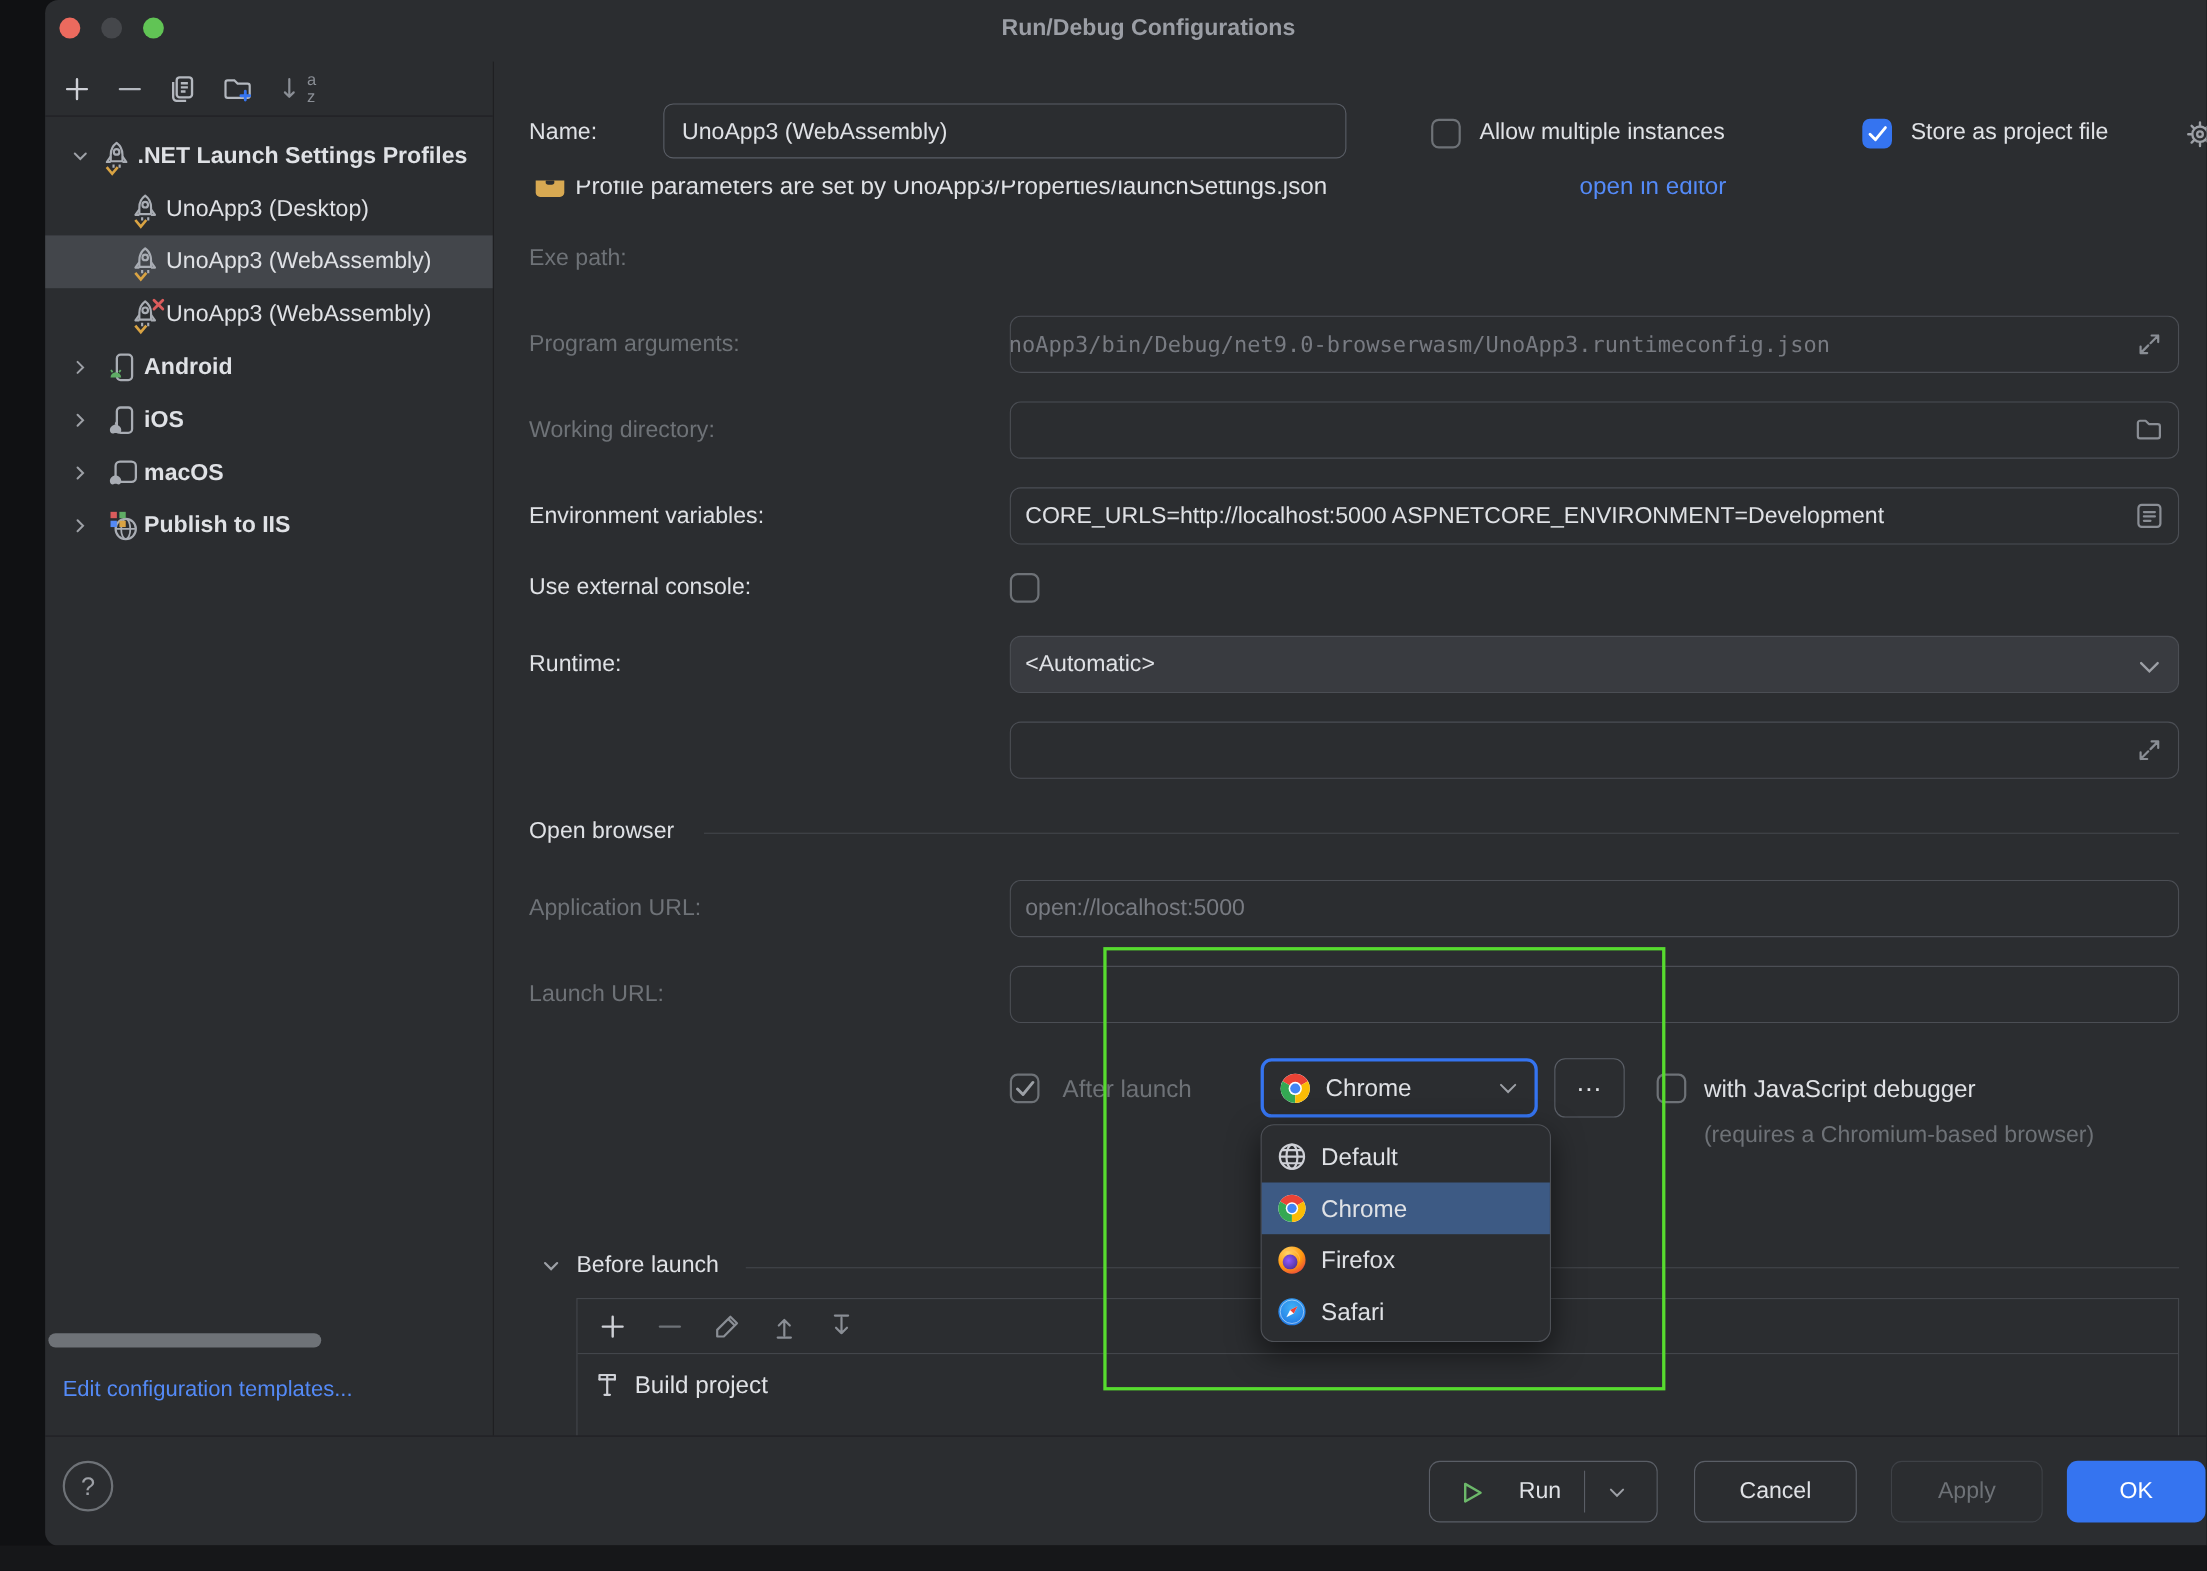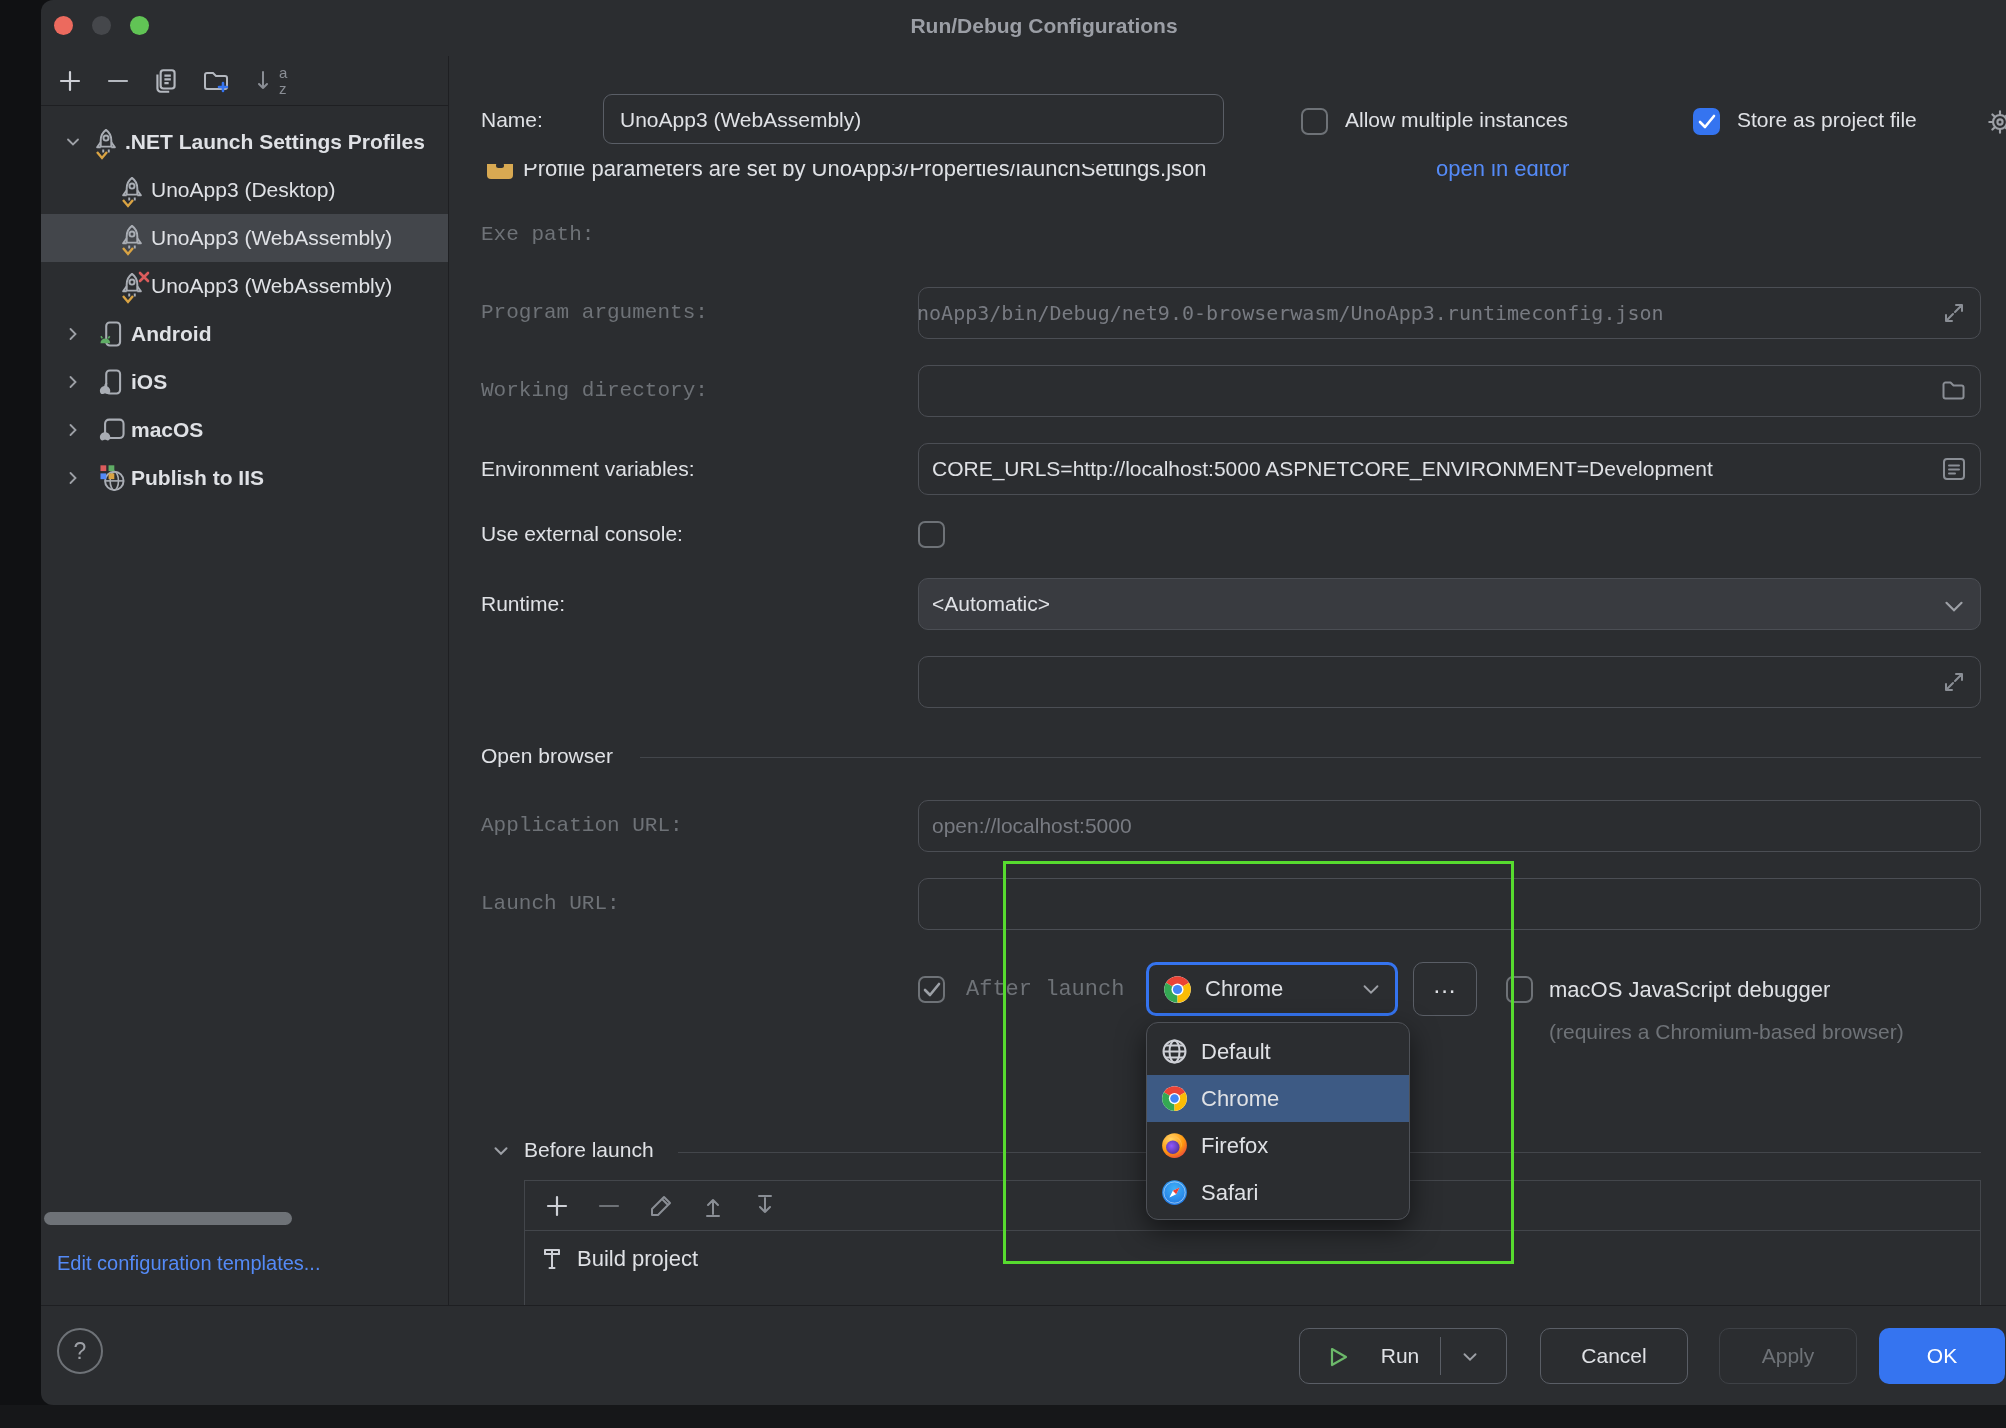--- a/index.html
+++ b/index.html
@@ -39,21 +39,21 @@
               border-radius:9px;line-height:50px;padding-left:16px;font-size:21px;color:#DFE1E5;
               box-sizing:border-box;}
   .cbx{position:absolute;width:27px;height:27px;border:2px solid #6E7277;border-radius:7px;box-sizing:border-box;}
   .cbx.checked-blue{background:#3574F0;border-color:#3574F0;}
   .cbx.checked-gray{background:transparent;}
   .cbx svg{position:absolute;left:2px;top:3px;}
 
   
   .content{position:absolute;left:407px;top:164px;width:1599px;height:1141px;overflow:hidden;}
   .flabel{position:absolute;left:33px;font-size:21px;height:52px;line-height:52px;color:#DFE1E5;white-space:nowrap;}
-  .dim{color:#6E7277;font-family:Liberation Mono, monospace;}
+  .dim{color:#6E7277;}
   .ffield{position:absolute;left:470px;width:1063px;height:52px;border:1px solid #4B4E54;border-radius:10px;
           box-sizing:border-box;overflow:hidden;}
   .fval{position:absolute;left:13px;top:0;height:50px;line-height:50px;font-size:21px;white-space:nowrap;color:#787B82;}
   .fval.bright{color:#DFE1E5;}
   .fval.mono{font-family:"DejaVu Sans Mono",monospace;font-size:20px;left:-14px;}
   .f-ric{position:absolute;right:12px;top:11px;width:28px;height:28px;}
   .combo{background:#393B40;}
   .sect-head{position:absolute;left:33px;font-size:21px;color:#DFE1E5;white-space:nowrap;}
   .sect-line{position:absolute;height:1px;background:#43464B;}
 
@@ -410,21 +410,21 @@
         </svg>
       <span class="bc-label nosel">Chrome</span>
       <svg class="abs" style="right:12px;top:12px" width="24" height="24" viewBox="0 0 26 26">
         <path d="M6 10l7 7 7-7" stroke="#9DA0A6" stroke-width="2" fill="none" stroke-linecap="round"></path>
         </svg>
     </div>
 
     <div class="more-btn nosel">...</div>
 
     <div class="cbx" style="left:1058px;top:812px"></div>
-    <div class="abs nosel" style="left:1101px;top:812px;font-size:22px;line-height:27px;color:#DFE1E5">macOS JavaScript debugger</div>
+    <div class="abs nosel" style="left:1101px;top:812px;font-size:22px;line-height:27px;color:#DFE1E5">with JavaScript debugger</div>
     <div class="hint nosel">(requires a Chromium-based browser)</div>
 
     <svg class="abs" style="left:42px;top:976px" width="22" height="22" viewBox="0 0 24 24">
       <path d="M6 9l6 6 6-6" stroke="#9DA0A6" stroke-width="2.2" fill="none" stroke-linecap="round"></path>
       </svg>
     <div class="sect-head nosel" style="left:76px;top:974px">Before launch</div>
     <div class="sect-line" style="left:230px;top:988px;width:1303px"></div>
 
     <div class="bl-panel">
       <div class="bl-toolbar">

